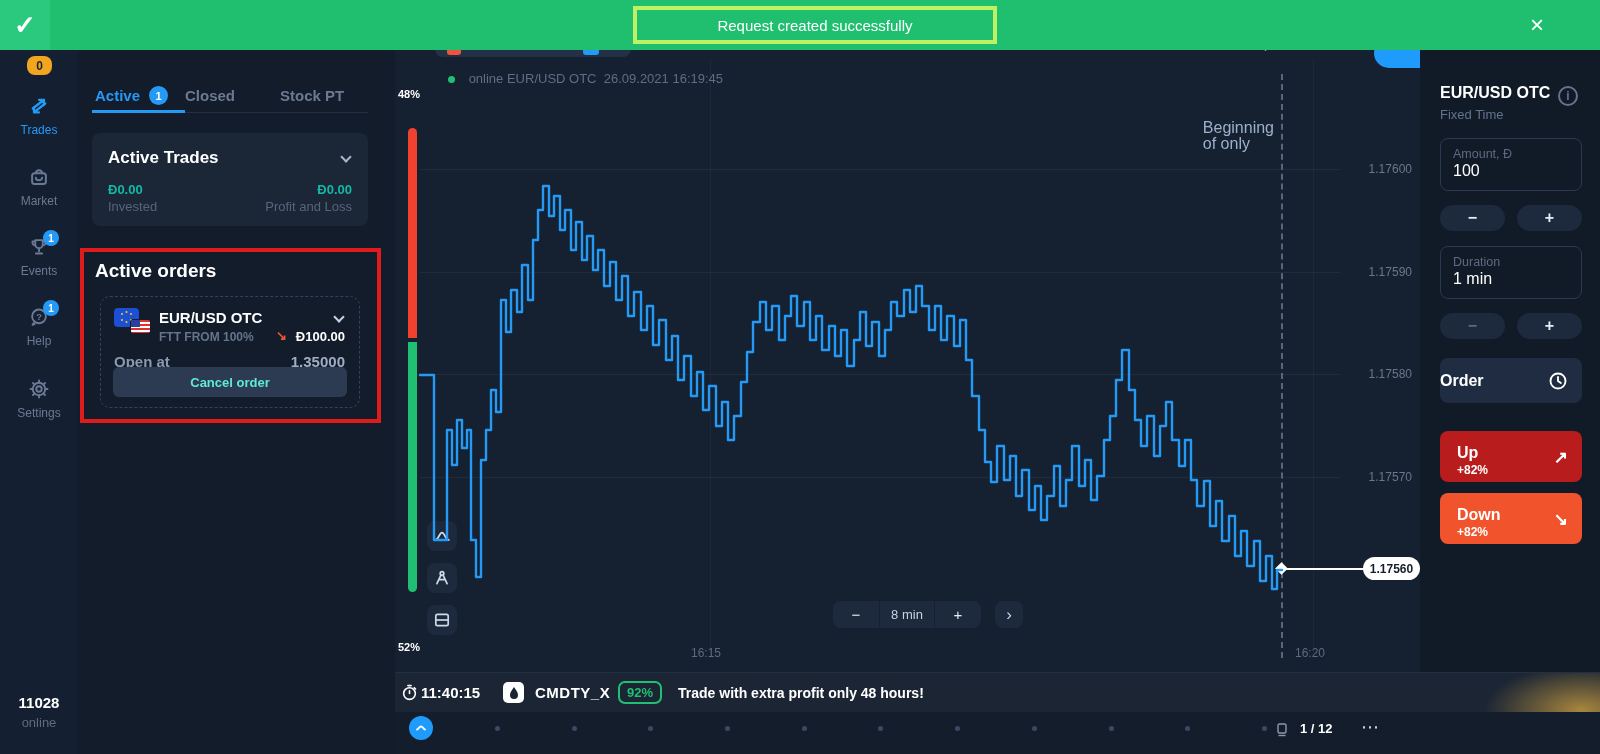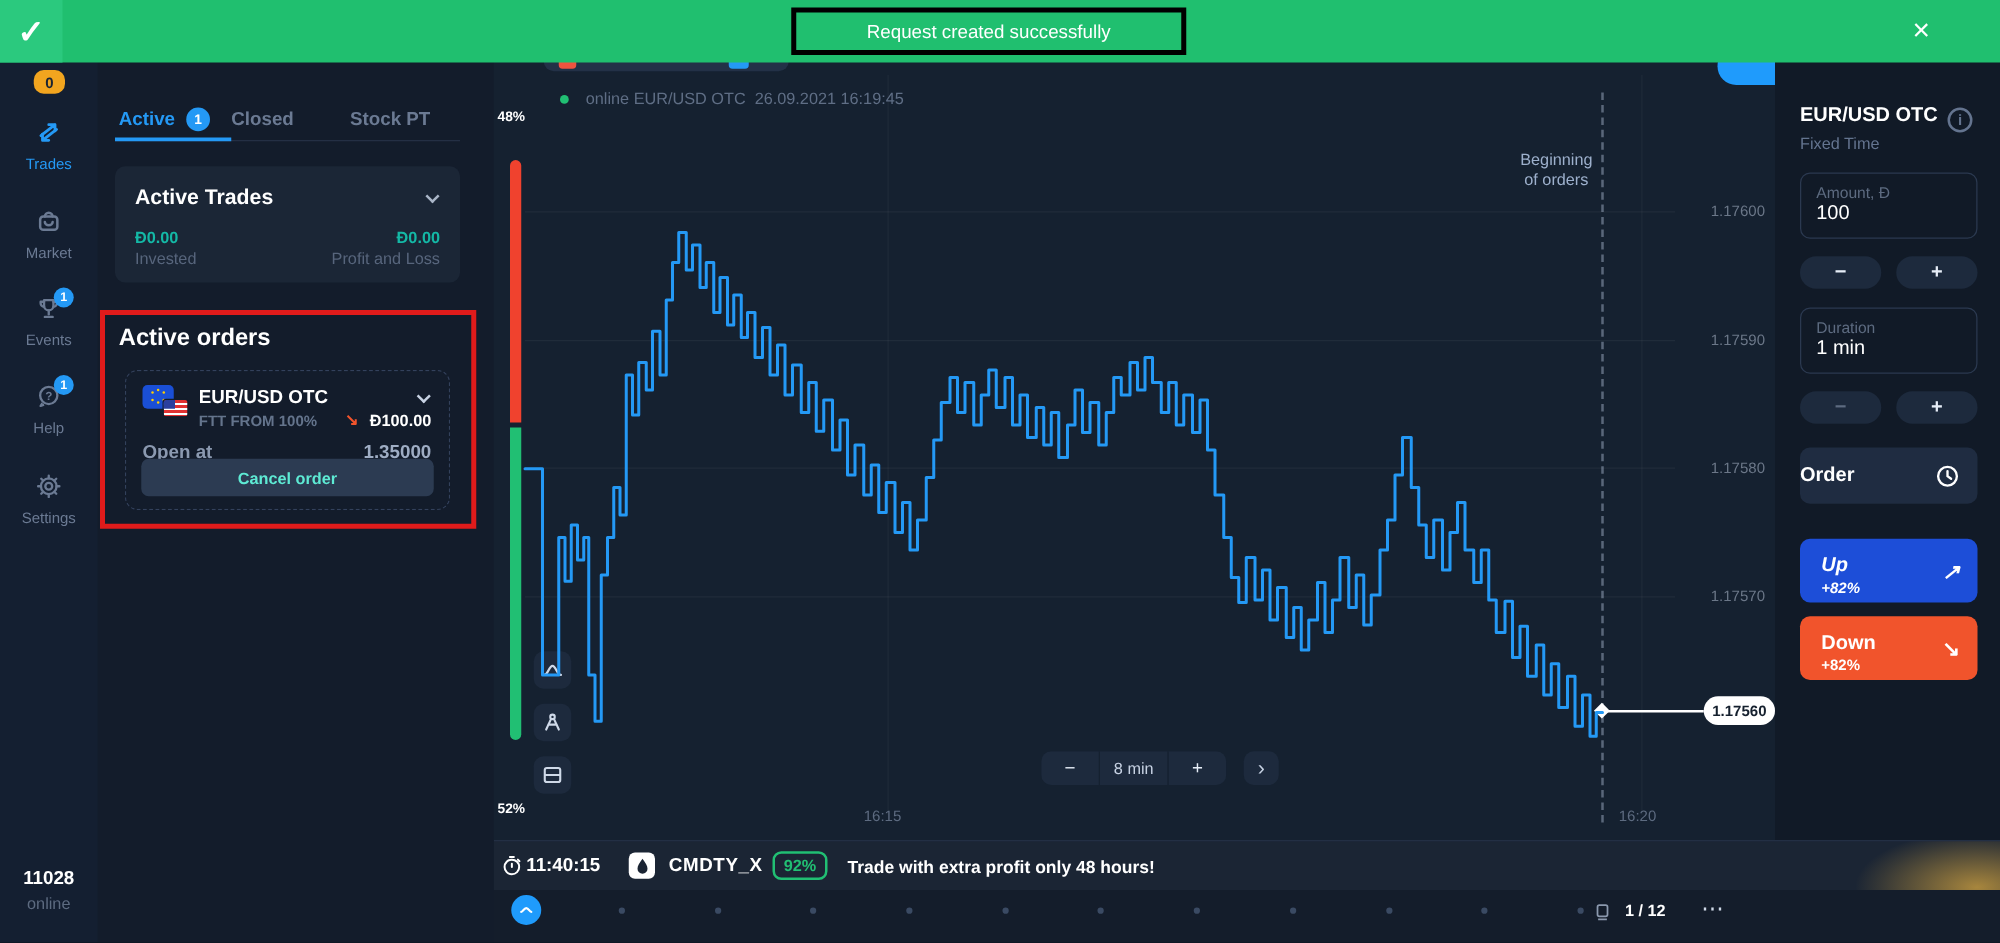--- a/index.html
+++ b/index.html
@@ -3,21 +3,21 @@
 <meta charset="utf-8">
 <style>
   * { margin:0; padding:0; box-sizing:border-box; }
   html,body { background:#0c141f; }
   body { font-family:"Liberation Sans", sans-serif; }
   #app { position:relative; width:1600px; height:754px; overflow:hidden; background:#152130; }
 
   
   .banner { position:absolute; left:0; top:0; width:1600px; height:50px; background:#20bf6f; z-index:30; }
   .banner-check { position:absolute; left:0; top:0; width:50px; height:50px; background:#2bc97e; color:#fff; font-size:26px; font-weight:bold; display:flex; align-items:center; justify-content:center; }
-  .banner-msgbox { position:absolute; left:633px; top:6px; width:316px; height:38px; border:4px solid #000000; display:flex; align-items:center; justify-content:center; }
+  .banner-msgbox { position:absolute; left:633px; top:6px; width:364px; height:38px; border:4px solid #bef264; display:flex; align-items:center; justify-content:center; }
   .banner-msg { color:#fff; font-size:15px; font-weight:500; }
   .banner-close { position:absolute; right:50px; top:12px; width:26px; height:26px; color:#fff; font-size:24px; font-weight:300; display:flex; align-items:center; justify-content:center; cursor:pointer; }
 
   
   .sidebar { position:absolute; left:0; top:0; width:78px; height:754px; background:#141f31; z-index:10; }
   .sb-badge0 { position:absolute; left:27px; top:56px; width:25px; height:19px; background:#f2a51f; border-radius:8px; color:#1a2433; font-size:12px; font-weight:bold; display:flex; align-items:center; justify-content:center; }
   .sb-item { position:absolute; left:0; width:78px; text-align:center; }
   .sb-icon { display:inline-block; position:relative; }
   .sb-label { display:block; font-size:12px; color:#6b7a93; margin-top:3px; }
   .sb-label.active { color:#2499f5; }
@@ -61,21 +61,21 @@
   .grid-h { position:absolute; left:25px; width:920px; height:1px; background:rgba(255,255,255,0.05); }
   .grid-v { position:absolute; top:60px; bottom:20px; width:1px; background:rgba(255,255,255,0.04); }
   .status { position:absolute; left:53px; top:71px; font-size:13px; color:#5f6e85; }
   .status .dot { display:inline-block; width:7px; height:7px; border-radius:50%; background:#21bf73; margin-right:10px; vertical-align:middle; }
   .pct { position:absolute; left:3px; color:#fff; font-size:11px; font-weight:bold; }
   .sent-red { position:absolute; left:13px; top:128px; width:9px; height:210px; background:#f0422e; border-radius:5px 5px 0 0; }
   .sent-green { position:absolute; left:13px; top:342px; width:9px; height:250px; background:#21bf73; border-radius:0 0 5px 5px; }
   .price-lbl { position:absolute; right:8px; width:60px; text-align:right; color:#6b7788; font-size:12px; }
   .time-lbl { position:absolute; top:646px; color:#5d6b80; font-size:12px; }
   .dash-line { position:absolute; left:886px; top:74px; bottom:14px; width:0; border-left:2px dashed rgba(148,163,184,0.55); }
-  .beg-label { position:absolute; right:146px; top:120px; text-align:center; color:#9db0cc; font-size:13px; line-height:16px; }
+  .beg-label { position:absolute; right:146px; top:120px; text-align:left; color:#9db0cc; font-size:16px; line-height:16px; }
   .cur-line { position:absolute; left:887px; top:568px; width:81px; height:2px; background:#fff; }
   .cur-diamond { position:absolute; left:882px; top:564px; width:9px; height:9px; background:#fff; transform:rotate(45deg); }
   .cur-pill { position:absolute; left:968px; top:557px; width:57px; height:23px; background:#fff; border-radius:12px; color:#15202e; font-size:12px; font-weight:bold; display:flex; align-items:center; justify-content:center; }
   .tool-btn { position:absolute; left:32px; width:30px; height:30px; border-radius:8px; background:#1d2a3d; display:flex; align-items:center; justify-content:center; cursor:pointer; }
   .zoom-pill { position:absolute; left:438px; top:601px; height:27px; display:flex; border-radius:8px; overflow:hidden; }
   .zoom-seg { background:#1d2a3d; color:#e6edf7; display:flex; align-items:center; justify-content:center; font-size:15px; cursor:pointer; }
   .zoom-seg.lbl { color:#c7d2e3; font-size:13px; cursor:default; }
   .zoom-fwd { position:absolute; left:600px; top:601px; width:28px; height:27px; background:#1d2a3d; border-radius:8px; color:#c7d2e3; font-size:17px; display:flex; align-items:center; justify-content:center; cursor:pointer; }
   #chart-svg { position:absolute; left:0; top:0; z-index:5; pointer-events:none; }
 
@@ -97,21 +97,21 @@
   .op-box .lbl { color:#5d6b80; font-size:12.5px; display:block; }
   .op-box .val { color:#fff; font-size:16px; display:block; margin-top:1px; }
   .stepper { position:absolute; width:65px; height:26px; background:#1d2a3d; border:none; border-radius:13px; color:#e6edf7; font-size:16px; font-weight:bold; font-family:inherit; cursor:pointer; line-height:1; }
   .stepper.dim { color:#5d6b80; }
   .op-order { position:absolute; left:20px; top:358px; width:142px; height:45px; background:#1f2c41; border:none; border-radius:8px; cursor:pointer; display:flex; align-items:center; justify-content:space-between; padding:0 14px 0 0; }
   .op-order .t { color:#fff; font-size:16px; font-weight:bold; font-family:inherit; }
   .dir-btn { position:absolute; left:20px; width:142px; height:51px; border:none; border-radius:8px; cursor:pointer; text-align:left; padding:0 14px 0 17px; font-family:inherit; }
   .dir-btn .t { color:#fff; font-size:16px; font-weight:bold; display:block; margin-top:7px; }
   .dir-btn .p { color:#fff; font-size:12px; font-weight:bold; display:block; margin-top:1px; }
   .dir-btn .arr { position:absolute; right:14px; top:16px; color:#fff; font-size:17px; font-weight:bold; }
-  .dir-up { top:431px; background:#1d4ed8;font-style:italic; }
+  .dir-up { top:431px; background:#b91c1c; }
   .dir-down { top:493px; background:#f1542c; }
 
   
   .promo { position:absolute; left:395px; top:672px; width:1205px; height:40px; background:#1b2534; border-top:1px solid #232f44; z-index:8; }
   .promo-time { position:absolute; left:26px; top:11px; color:#fff; font-size:15px; font-weight:bold; }
   .promo-sq { position:absolute; left:108px; top:9px; width:21px; height:21px; background:#fff; border-radius:5px; display:flex; align-items:center; justify-content:center; }
   .promo-asset { position:absolute; left:140px; top:11px; color:#fff; font-size:15px; font-weight:bold; letter-spacing:.5px; }
   .promo-badge { position:absolute; left:223px; top:8px; padding:2px 7px; border:2px solid #21bf73; border-radius:7px; color:#21bf73; font-size:13px; font-weight:bold; }
   .promo-msg { position:absolute; left:283px; top:12px; color:#fff; font-size:14px; font-weight:600; }
   .glow { position:absolute; right:0; top:0; width:230px; height:82px; z-index:9; pointer-events:none;
@@ -282,21 +282,21 @@
     <span class="pct" style="top:641px;">52%</span>
 
     <span class="price-lbl" style="top:162px;">1.17600</span>
     <span class="price-lbl" style="top:265px;">1.17590</span>
     <span class="price-lbl" style="top:367px;">1.17580</span>
     <span class="price-lbl" style="top:470px;">1.17570</span>
 
     <div class="dash-line"></div>
     <div class="beg-label">
       <div>Beginning</div>
-      <div>of orders</div>
+      <div>of only</div>
     </div>
 
     <div class="cur-line"></div>
     <div class="cur-diamond"></div>
     <div class="cur-pill">1.17560</div>
 
     <span class="time-lbl" style="left:296px;">16:15</span>
     <span class="time-lbl" style="left:900px;">16:20</span>
 
     <div class="tool-btn" style="top:521px;">

